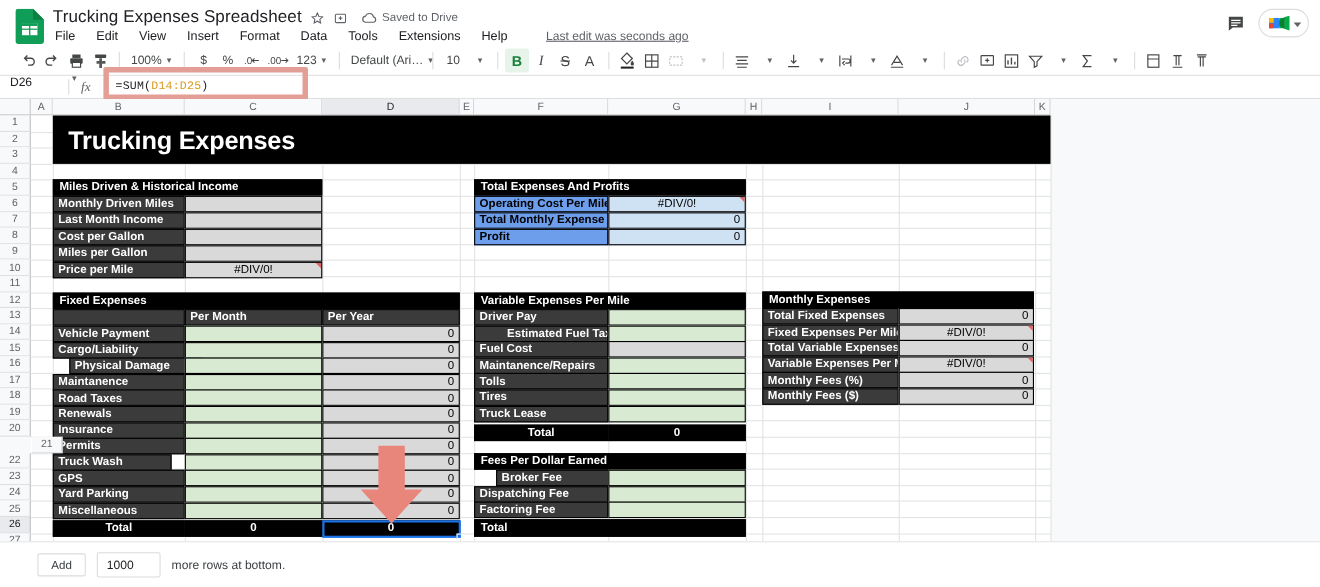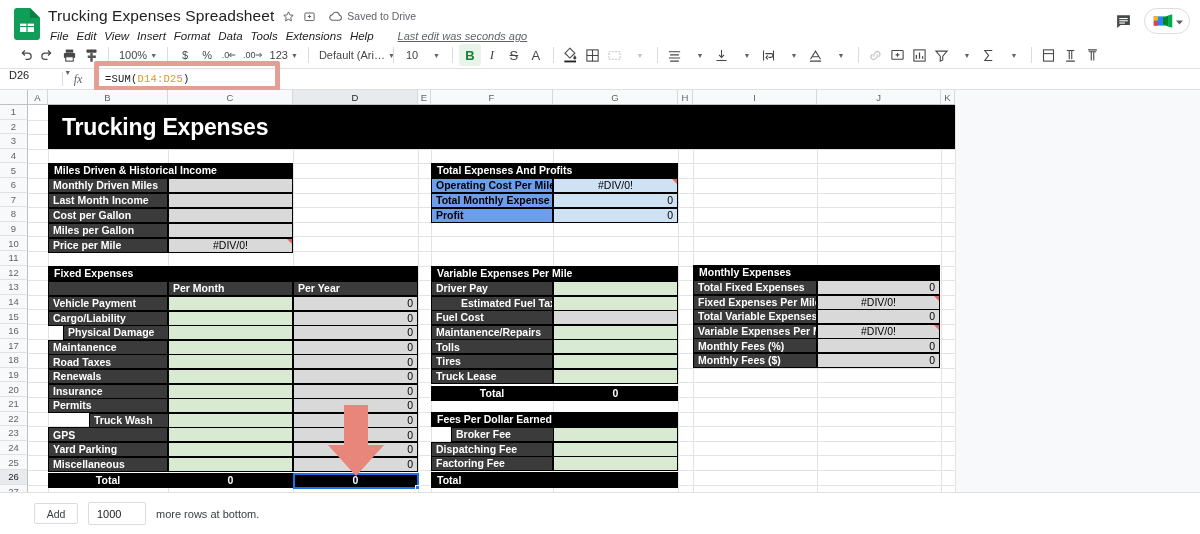--- a/index.html
+++ b/index.html
@@ -15,21 +15,21 @@
   
   .header { height:42px; position:relative; display:flex; align-items:flex-start; padding:6px 10px 0 8px; }
   .sheets-logo { width:26px; height:32px; margin:2px 8px 0 6px; flex:0 0 auto; position:relative; }
   .sheets-logo svg { display:block; }
   .title-block { flex:0 0 auto; }
   .doc-title-row { display:flex; align-items:center; gap:8px; height:20px; }
   .doc-title { font-size:15.5px; color:#202124; letter-spacing:.1px; white-space:nowrap; }
   .hicon { color:#5f6368; display:inline-flex; align-items:center; }
   .saved-wrap { display:flex; align-items:center; gap:4px; margin-left:4px; }
   .saved-text { font-size:10.5px; color:#5f6368; white-space:nowrap; }
-  .menu-row { display:flex; align-items:center; gap:8px; height:18px; margin-top:1px; padding-left:2px;font-style:italic; }
+  .menu-row { display:flex; align-items:flex-start; gap:19px; height:18px; margin-top:1px; padding-left:2px; }
   .menu-item { font-size:11.5px; color:#202124; white-space:nowrap; cursor:default; }
   .last-edit { font-size:11px; color:#5f6368; text-decoration:underline; margin-left:16px; white-space:nowrap; }
   .header-right { position:absolute; right:10px; top:8px; display:flex; align-items:center; gap:12px; }
   .meet-btn { width:46px; height:26px; border:1px solid #dadce0; border-radius:14px; display:flex; align-items:center; justify-content:center; gap:2px; background:#fff; }
 
   
   .toolbar { height:26px; display:flex; align-items:center; padding:0 8px 0 14px; gap:0px; border-bottom:0; background:#fff; }
   .tb { height:22px; min-width:22px; display:flex; align-items:center; justify-content:center; color:#444746; font-size:12px; padding:0 3px; border-radius:3px; white-space:nowrap; }
   .tb.wide { padding:0 4px; }
   .tb-sep { width:1px; height:16px; background:#dadce0; margin:0 6px; }
@@ -466,21 +466,21 @@
         <div class="cell val-gray r" style="left: 265px; top: 249.4px; width: 125px; height: 15px;">0</div>
         <div class="cell lbl-dark" style="left: 20px; top: 264px; width: 120px; height: 15px;">Renewals</div>
         <div class="cell val-green" style="left: 140px; top: 264px; width: 125px; height: 15px;"></div>
         <div class="cell val-gray r" style="left: 265px; top: 264px; width: 125px; height: 15px;">0</div>
         <div class="cell lbl-dark" style="left: 20px; top: 278.6px; width: 120px; height: 15px;">Insurance</div>
         <div class="cell val-green" style="left: 140px; top: 278.6px; width: 125px; height: 15px;"></div>
         <div class="cell val-gray r" style="left: 265px; top: 278.6px; width: 125px; height: 15px;">0</div>
         <div class="cell lbl-dark" style="left: 20px; top: 293.2px; width: 120px; height: 15px;">Permits</div>
         <div class="cell val-green" style="left: 140px; top: 293.2px; width: 125px; height: 15px;"></div>
         <div class="cell val-gray r" style="left: 265px; top: 293.2px; width: 125px; height: 15px;">0</div>
-        <div class="cell lbl-dark" style="left: 20px; top: 307.8px; width: 108px; height: 15px; margin-left: 41px;">Truck Wash</div>
+        <div class="cell lbl-dark" style="left: 20px; top: 307.8px; width: 108px; height: 15px;">Truck Wash</div>
         <div class="cell val-green" style="left: 140px; top: 307.8px; width: 125px; height: 15px;"></div>
         <div class="cell val-gray r" style="left: 265px; top: 307.8px; width: 125px; height: 15px;">0</div>
         <div class="cell lbl-dark" style="left: 20px; top: 322.4px; width: 120px; height: 15px;">GPS</div>
         <div class="cell val-green" style="left: 140px; top: 322.4px; width: 125px; height: 15px;"></div>
         <div class="cell val-gray r" style="left: 265px; top: 322.4px; width: 125px; height: 15px;">0</div>
         <div class="cell lbl-dark" style="left: 20px; top: 337px; width: 120px; height: 15px;">Yard Parking</div>
         <div class="cell val-green" style="left: 140px; top: 337px; width: 125px; height: 15px;"></div>
         <div class="cell val-gray r" style="left: 265px; top: 337px; width: 125px; height: 15px;">0</div>
         <div class="cell lbl-dark" style="left: 20px; top: 351.6px; width: 120px; height: 15px;">Miscellaneous</div>
         <div class="cell val-green" style="left: 140px; top: 351.6px; width: 125px; height: 15px;"></div>
@@ -558,21 +558,21 @@
     <div class="rowhead" style="top: 161px; height: 14.6px;">11</div>
     <div class="rowhead" style="top: 175.6px; height: 14.6px;">12</div>
     <div class="rowhead" style="top: 190.2px; height: 14.6px;">13</div>
     <div class="rowhead" style="top: 204.8px; height: 14.6px;">14</div>
     <div class="rowhead" style="top: 219.4px; height: 14.6px;">15</div>
     <div class="rowhead" style="top: 234px; height: 14.6px;">16</div>
     <div class="rowhead" style="top: 248.6px; height: 14.6px;">17</div>
     <div class="rowhead" style="top: 263.2px; height: 14.6px;">18</div>
     <div class="rowhead" style="top: 277.8px; height: 14.6px;">19</div>
     <div class="rowhead" style="top: 292.4px; height: 14.6px;">20</div>
-    <div class="rowhead" style="top: 307px; height: 14.6px;">21</div>
+    <div class="rowhead" style="top: 307px; height: 14.6px; margin-left: 29px;">21</div>
     <div class="rowhead" style="top: 321.6px; height: 14.6px;">22</div>
     <div class="rowhead" style="top: 336.2px; height: 14.6px;">23</div>
     <div class="rowhead" style="top: 350.8px; height: 14.6px;">24</div>
     <div class="rowhead" style="top: 365.4px; height: 14.6px;">25</div>
     <div class="rowhead active" style="top: 380px; height: 14.6px;">26</div>
     <div class="rowhead" style="top: 394.6px; height: 14.6px;">27</div>
   </div>
 
 <div class="footer">
   <div class="add-btn">Add</div>

